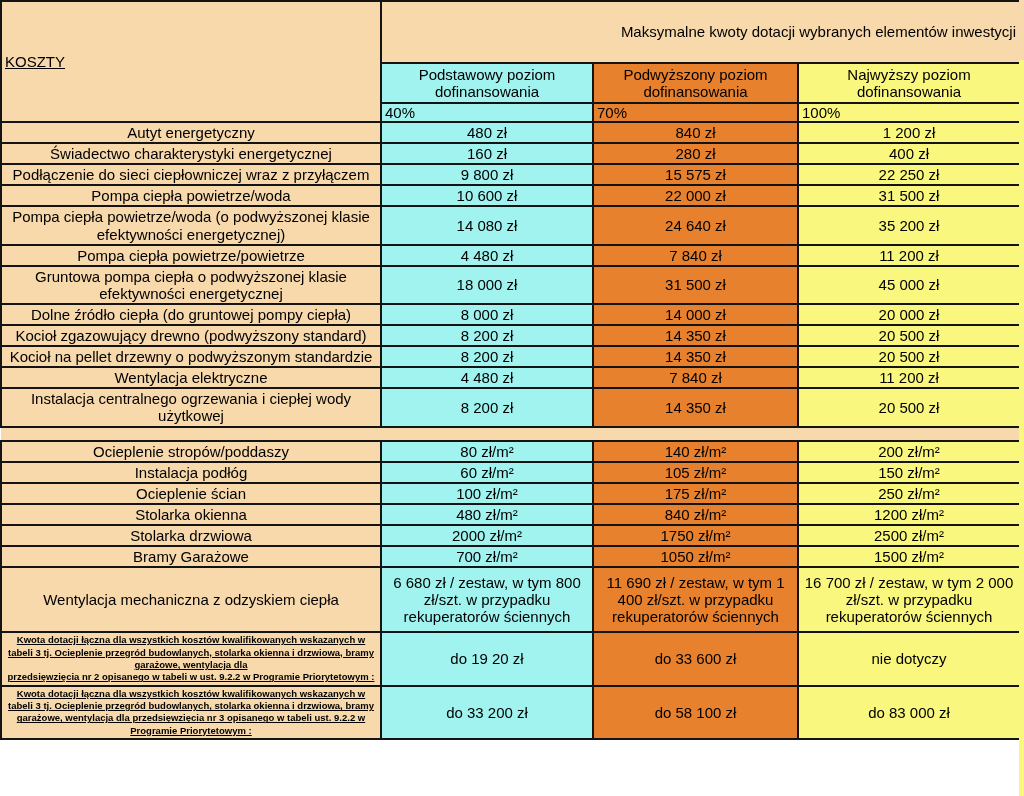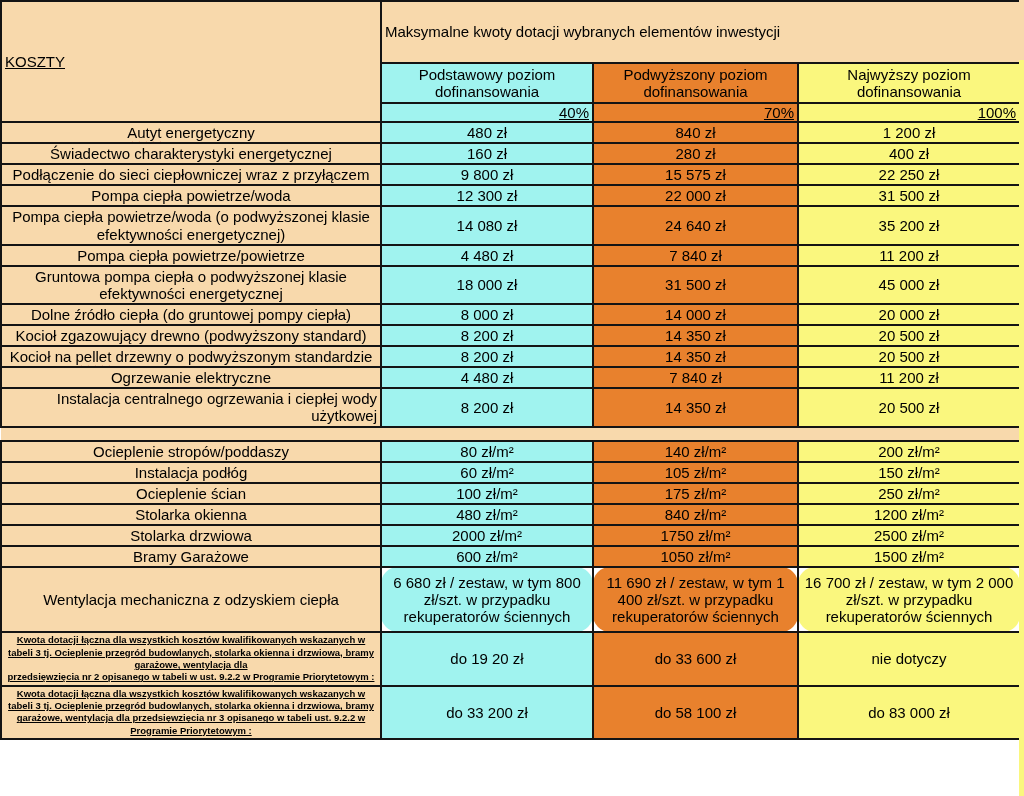--- a/index.html
+++ b/index.html
@@ -30,63 +30,62 @@
     background: var(--peach);
     font-weight: normal;
     font-size: 17px;
     text-align: left;
     text-decoration: underline;
   }
   th.main-title {
     background: var(--peach);
     font-weight: normal;
     font-size: 16px;
-    text-align: left;
+    text-align: right;
     height: 58px;
     border-right: 3px solid var(--red);
   }
   tr.level-row th {
     font-weight: normal;
     text-align: center;
     height: 36px;
   }
   tr.percent-row th {
     font-weight: normal;
-    text-align: right;
+    text-align: left;
     height: 15px;
     padding: 0 3px;
-    text-decoration: underline;
   }
   
   td.label-cell {
     background: var(--peach);
     text-align: center;
     font-size: 15.5px;
   }
-  td.label-cell.center { text-align: right; }
+  td.label-cell.center { text-align: center; }
   td.label-cell.small {
     font-weight: bold;
     font-size: 9.5px;
     line-height: 1.3;
     text-align: center;
     white-space: pre-line;
     text-decoration: underline;
   }
   td.val { text-align: center; min-height: 17px; }
   .col0 { background: var(--cyan); margin-left: 13px; }
   .col1 { background: var(--orange); }
   .col2 { background: var(--yellow); }
   tr.gap-row td {
     background: var(--peach);
     height: 12px;
     border-left: none;
     border-right: none;
     padding: 0;
   }
-  tr.vent-row td.val { padding: 6px 3px; border-radius: 17px; }
+  tr.vent-row td.val { padding: 6px 3px; }
   
   .sp {
     text-decoration: underline;
     text-decoration-style: wavy;
     text-decoration-color: #e03020;
     text-decoration-thickness: 1px;
     text-underline-offset: 3px;
   }
   
   .right-strip {
@@ -143,21 +142,21 @@
           <td class="val col2">400 zł</td>
         </tr>
         <tr>
           <td class="label-cell">Podłączenie do sieci ciepłowniczej wraz z przyłączem</td>
           <td class="val col0">9 800 zł</td>
           <td class="val col1">15 575 zł</td>
           <td class="val col2">22 250 zł</td>
         </tr>
         <tr>
           <td class="label-cell">Pompa ciepła powietrze/woda</td>
-          <td class="val col0">12 300 zł</td>
+          <td class="val col0">10 600 zł</td>
           <td class="val col1">22 000 zł</td>
           <td class="val col2">31 500 zł</td>
         </tr>
         <tr>
           <td class="label-cell">Pompa ciepła powietrze/woda (o podwyższonej klasie efektywności energetycznej)</td>
           <td class="val col0">14 080 zł</td>
           <td class="val col1">24 640 zł</td>
           <td class="val col2">35 200 zł</td>
         </tr>
         <tr>
@@ -184,21 +183,21 @@
           <td class="val col1">14 350 zł</td>
           <td class="val col2">20 500 zł</td>
         </tr>
         <tr>
           <td class="label-cell">Kocioł na <span class="sp">pellet</span> drzewny o podwyższonym standardzie</td>
           <td class="val col0">8 200 zł</td>
           <td class="val col1">14 350 zł</td>
           <td class="val col2">20 500 zł</td>
         </tr>
         <tr>
-          <td class="label-cell">Ogrzewanie elektryczne</td>
+          <td class="label-cell">Wentylacja elektryczne</td>
           <td class="val col0">4 480 zł</td>
           <td class="val col1">7 840 zł</td>
           <td class="val col2">11 200 zł</td>
         </tr>
         <tr>
           <td class="label-cell center">Instalacja centralnego ogrzewania i ciepłej wody użytkowej</td>
           <td class="val col0">8 200 zł</td>
           <td class="val col1">14 350 zł</td>
           <td class="val col2">20 500 zł</td>
         </tr>
@@ -230,21 +229,21 @@
           <td class="val col2">1200 zł/m²</td>
         </tr>
         <tr>
           <td class="label-cell">Stolarka drzwiowa</td>
           <td class="val col0">2000 zł/m²</td>
           <td class="val col1">1750 zł/m²</td>
           <td class="val col2">2500 zł/m²</td>
         </tr>
         <tr>
           <td class="label-cell">Bramy Garażowe</td>
-          <td class="val col0">600 zł/m²</td>
+          <td class="val col0">700 zł/m²</td>
           <td class="val col1">1050 zł/m²</td>
           <td class="val col2">1500 zł/m²</td>
         </tr>
         <tr class="vent-row">
           <td class="label-cell">Wentylacja mechaniczna z odzyskiem ciepła</td>
           <td class="val col0">6 680 zł / zestaw, w tym 800 zł/szt. w przypadku rekuperatorów ściennych</td>
           <td class="val col1">11 690 zł / zestaw, w tym 1 400 zł/szt. w przypadku rekuperatorów ściennych</td>
           <td class="val col2">16 700 zł / zestaw, w tym 2 000 zł/szt. w przypadku rekuperatorów ściennych</td>
         </tr>
         <tr>

